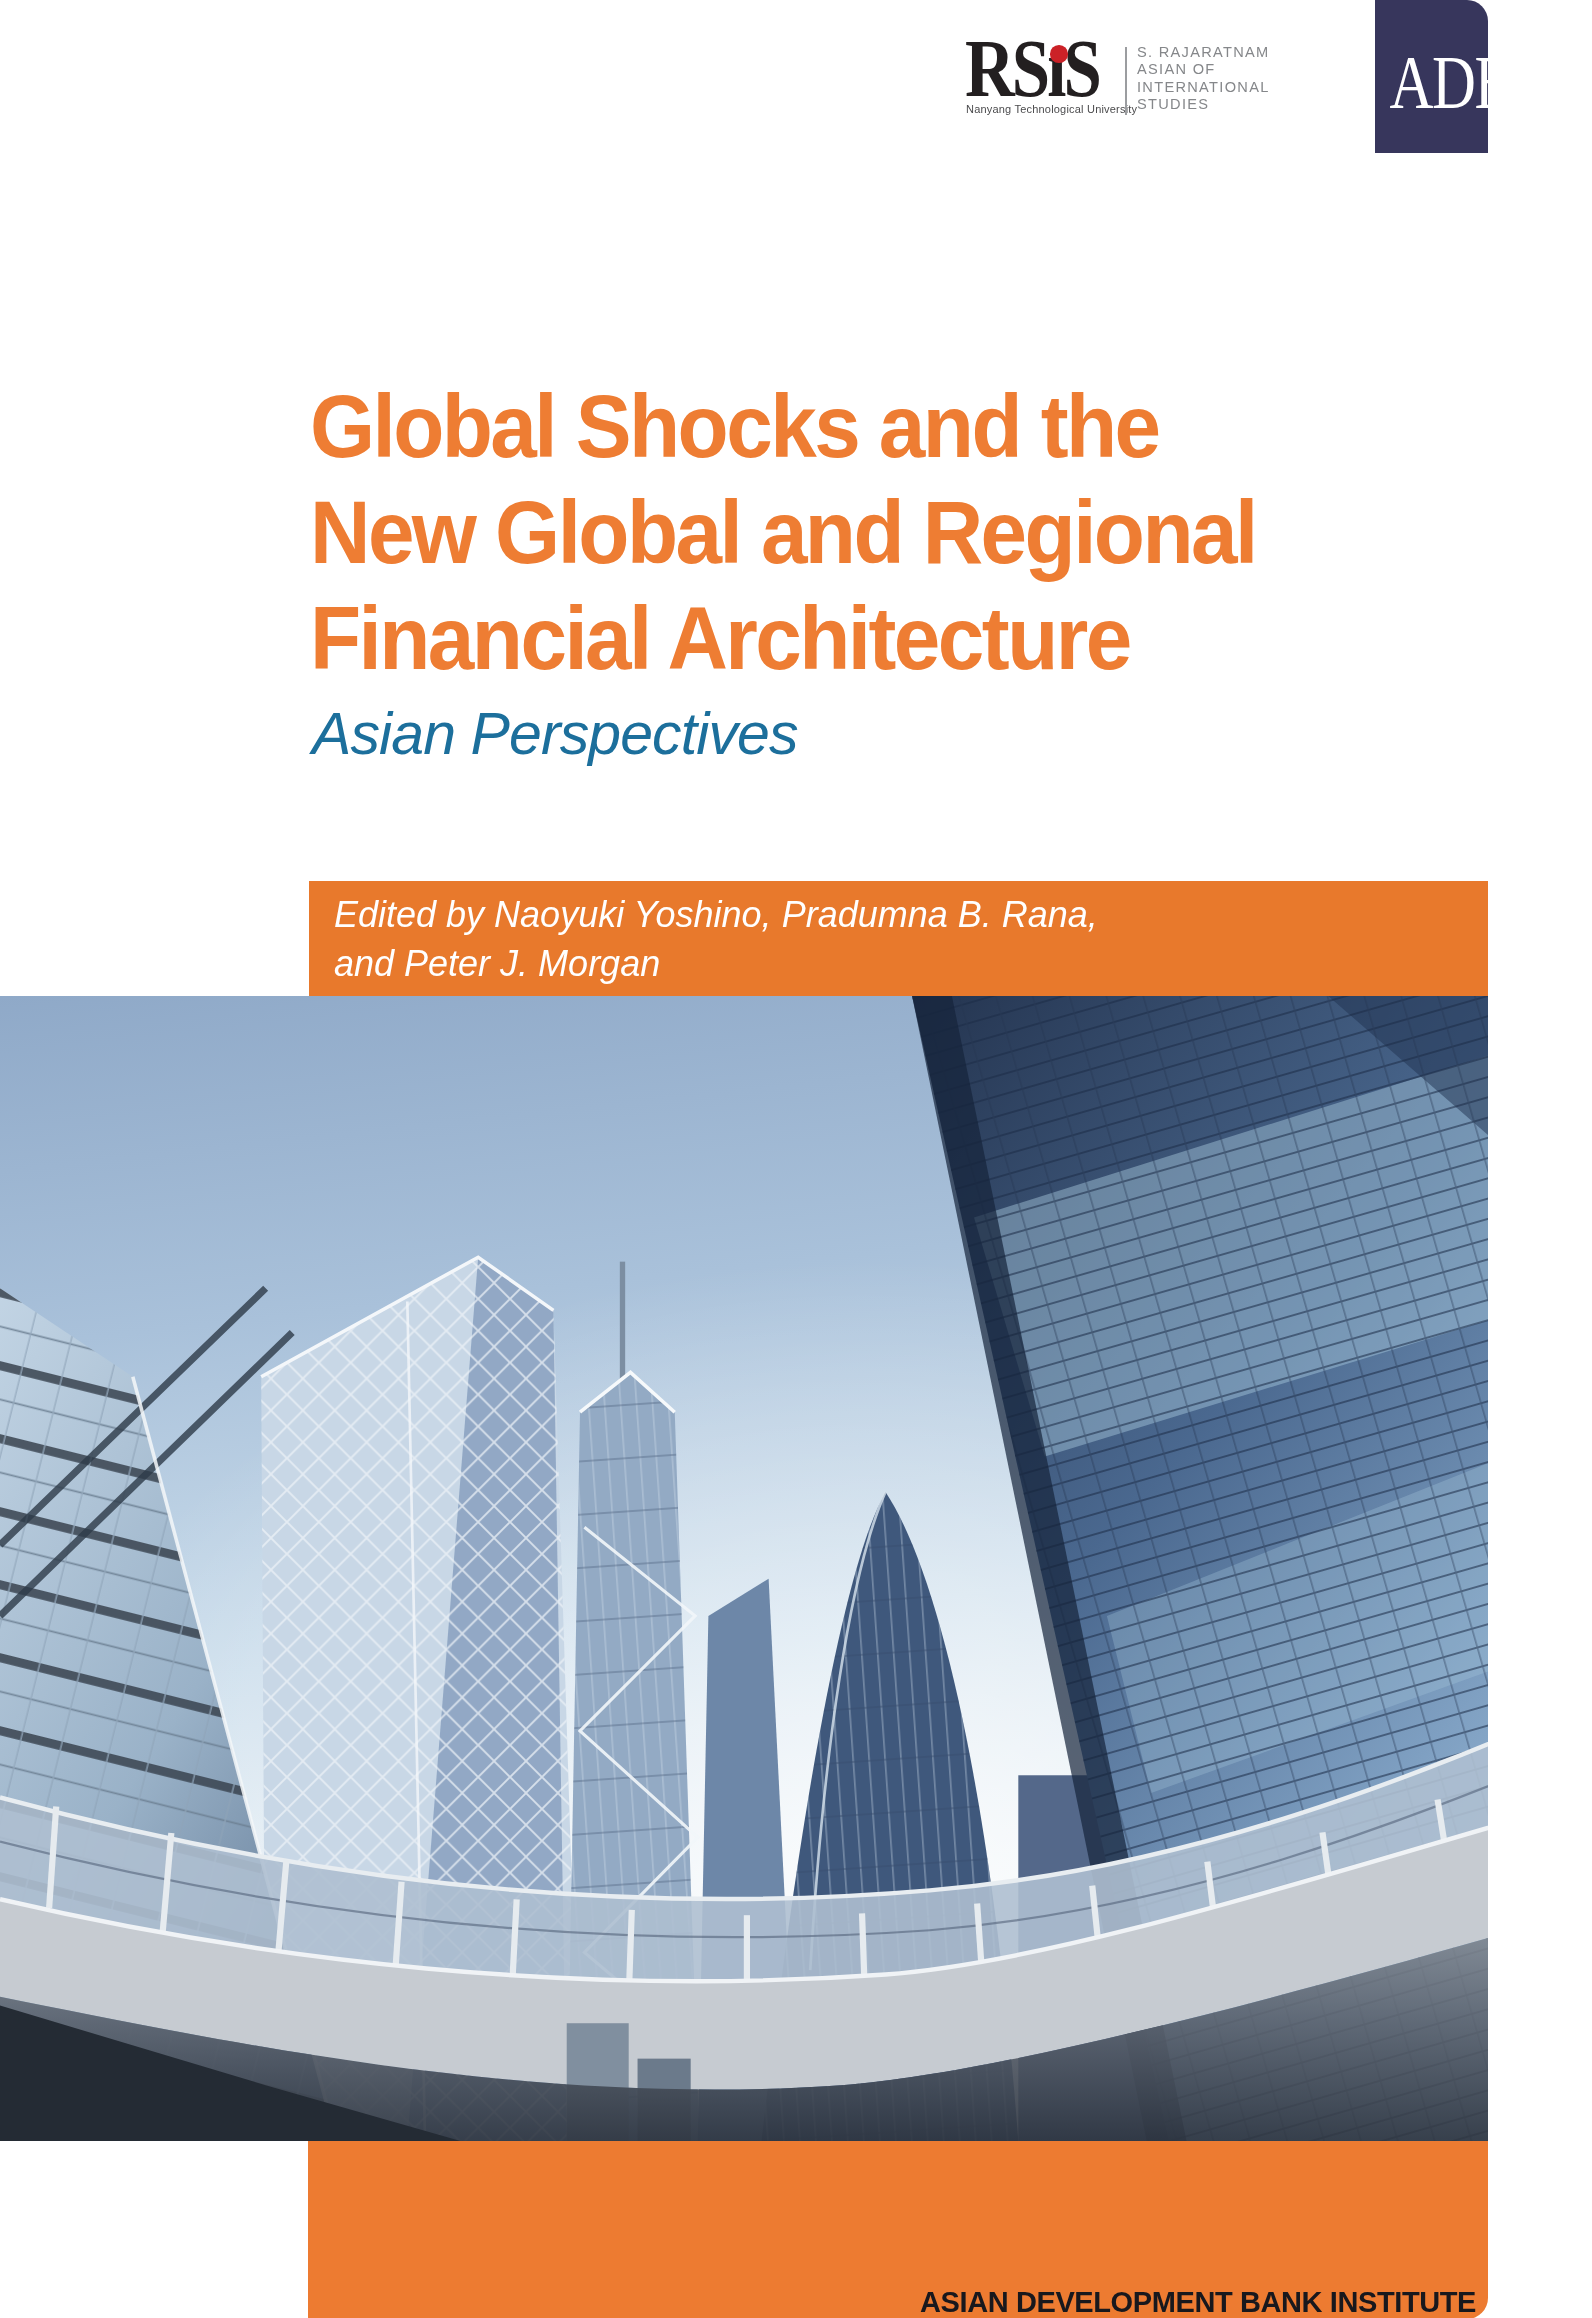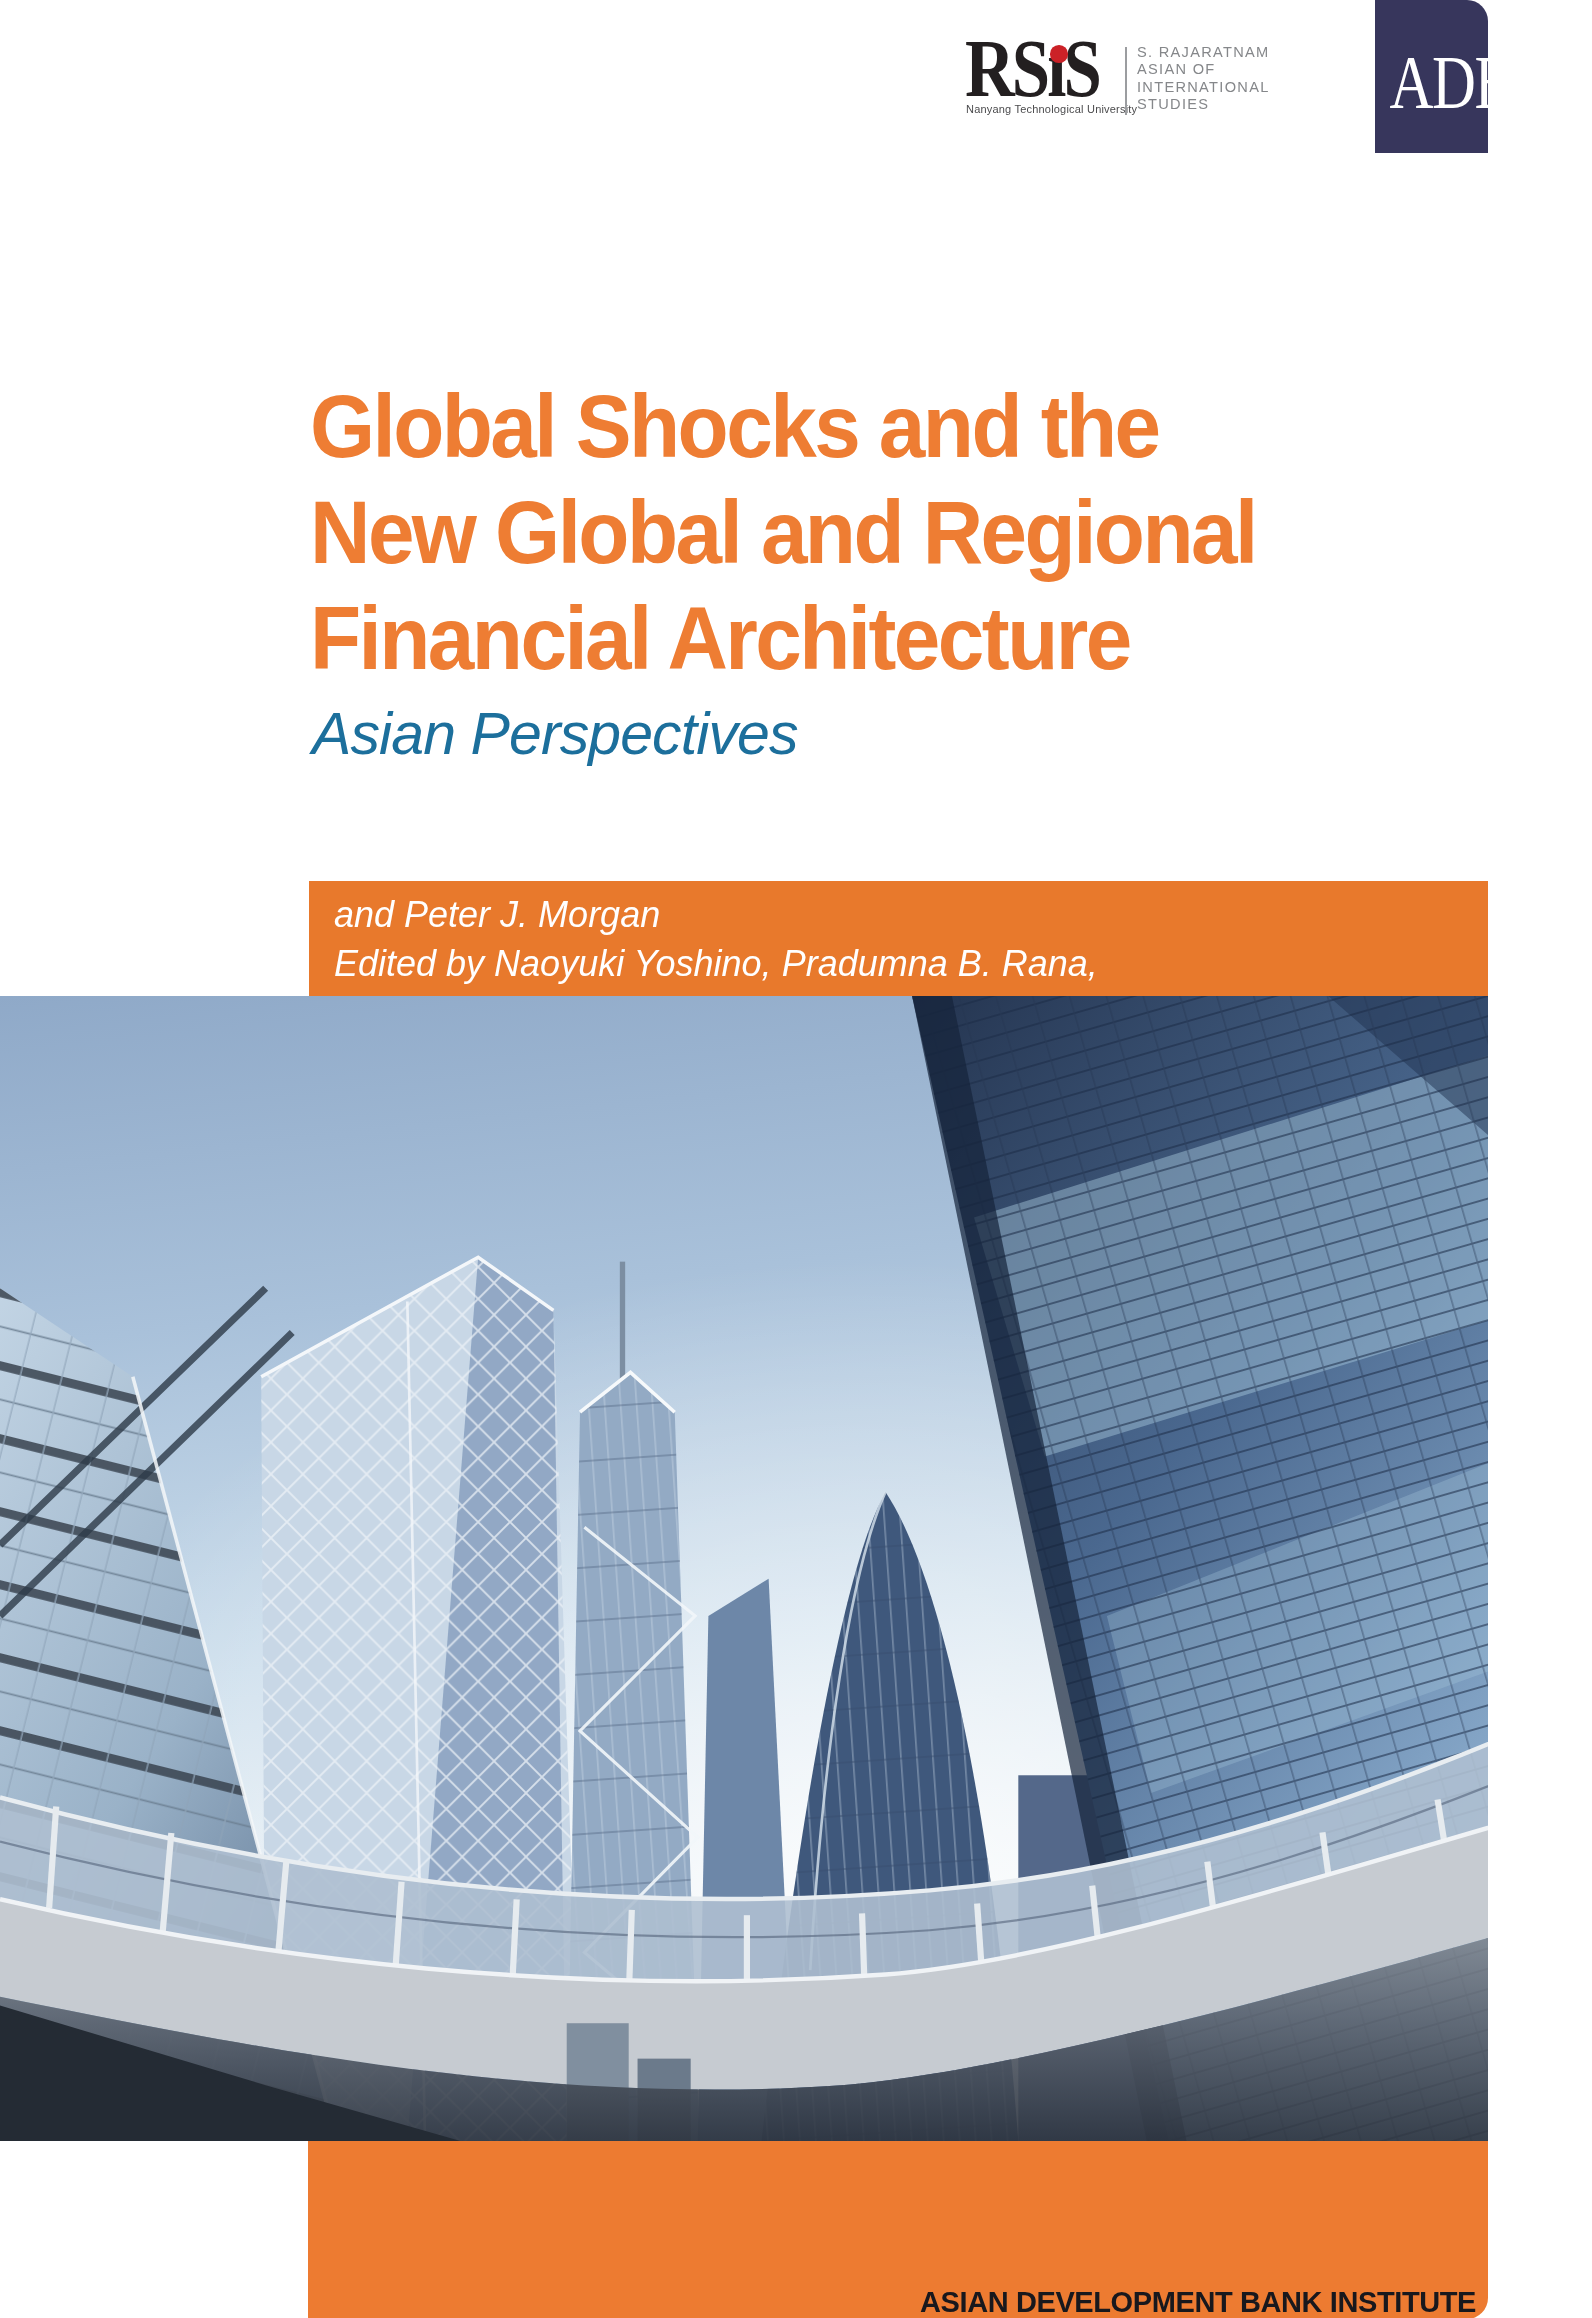--- a/index.html
+++ b/index.html
@@ -70,22 +70,22 @@
   </div>
 
   <div class="title">
     <div>Global Shocks and the</div>
     <div>New Global and Regional</div>
     <div>Financial Architecture</div>
   </div>
   <div class="subtitle">Asian Perspectives</div>
 
   <div class="banner">
+    <div>Edited by Naoyuki Yoshino, Pradumna B. Rana,</div>
     <div>and Peter J. Morgan</div>
-    <div>Edited by Naoyuki Yoshino, Pradumna B. Rana,</div>
   </div>
 
   <svg class="photo" viewBox="0 0 1799 1293" preserveAspectRatio="none">
     <defs>
       <linearGradient id="sky" x1="0" y1="0" x2="0.15" y2="1">
         <stop offset="0" stop-color="#8FA9C8"></stop>
           <stop offset="0.3" stop-color="#A9C1DA"></stop>
         <stop offset="0.6" stop-color="#CCDEEC"></stop>
           <stop offset="0.85" stop-color="#EDF3F7"></stop>
         <stop offset="1" stop-color="#F6F8F9"></stop>

